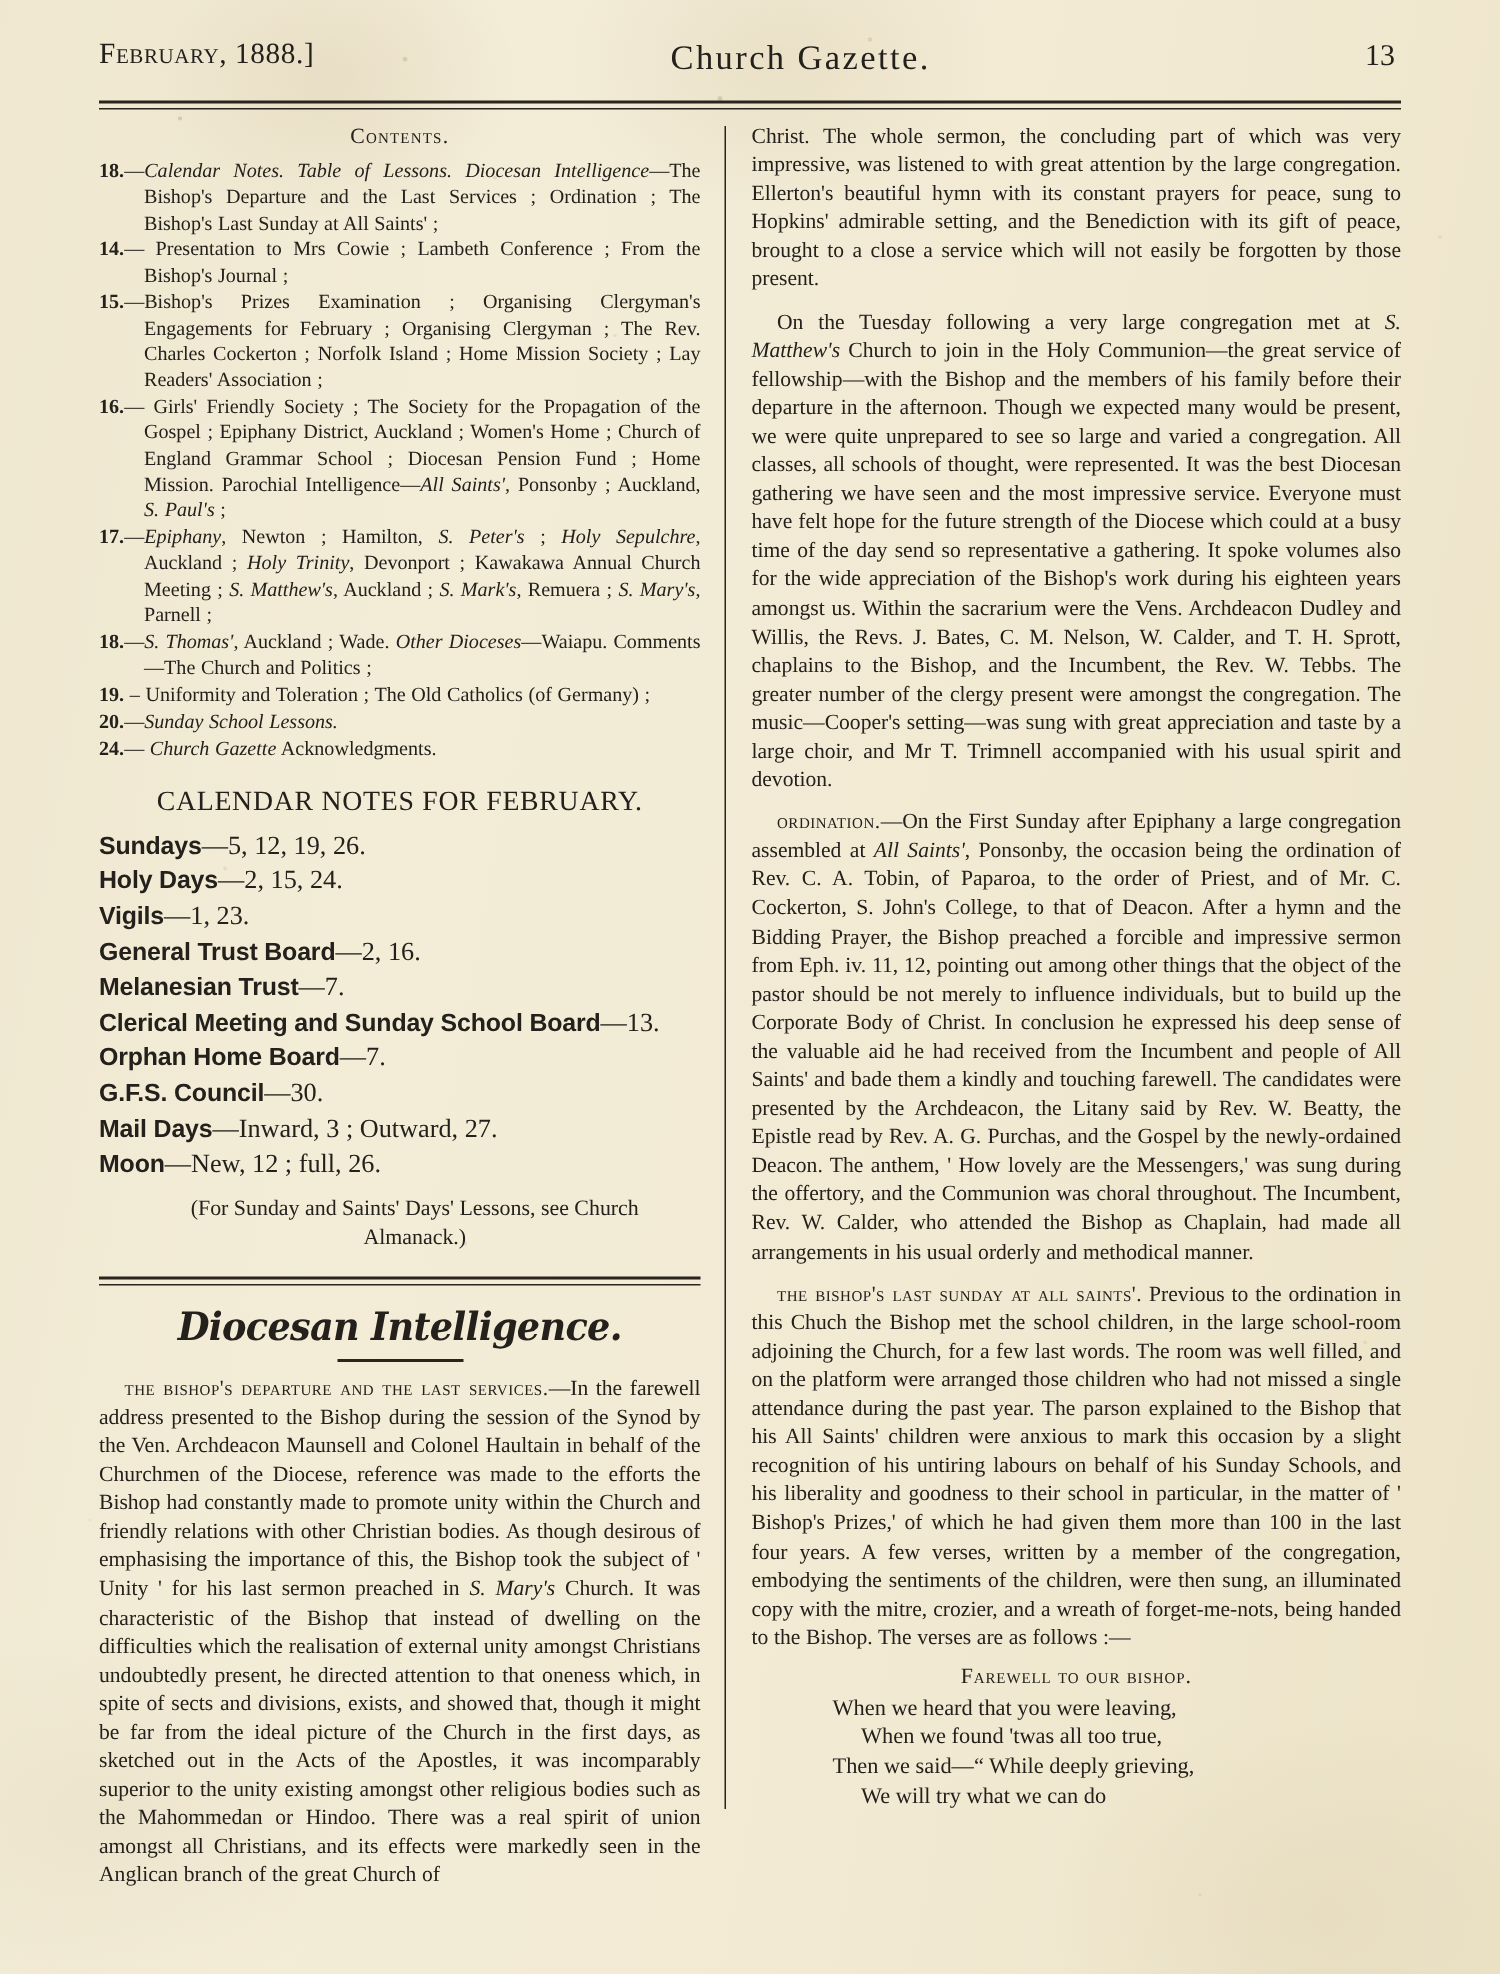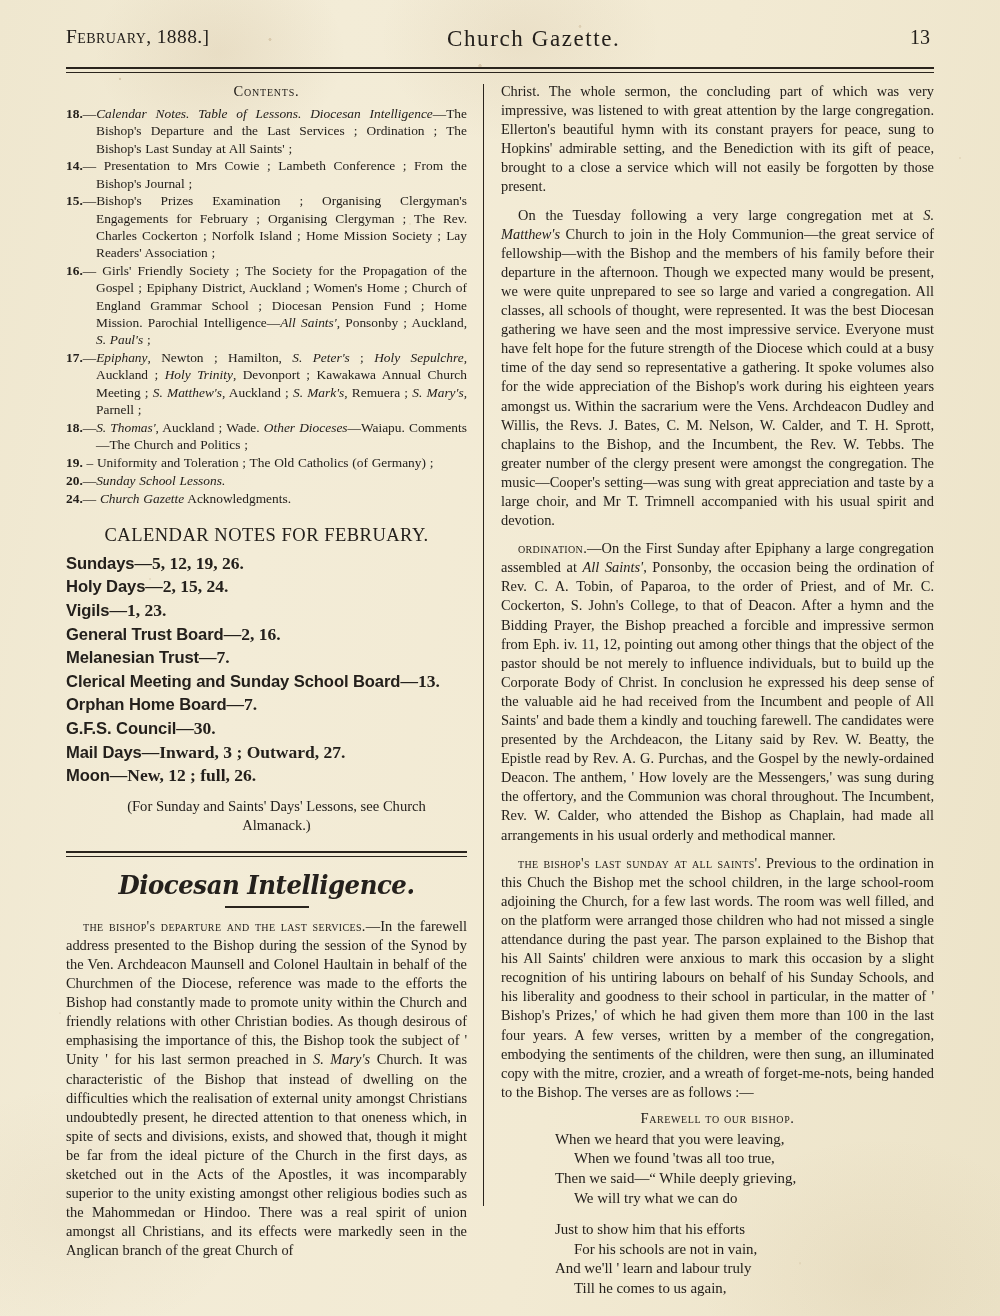--- a/index.html
+++ b/index.html
@@ -151,21 +151,21 @@
   .cal-line {
     font-family: "Liberation Sans", "DejaVu Sans", sans-serif;
     font-weight: bold;
     font-size: 16.6px;
     line-height: 23.6px;
     letter-spacing: -0.1px;
     white-space: nowrap;
   }
   .cal-line .val {
     font-family: "Liberation Serif", "DejaVu Serif", serif;
-    font-weight: bold;
+    font-weight: normal;
     font-size: 17.5px;
     letter-spacing: 0;
   }
   .cal-note {
     font-size: 14.6px;
     line-height: 19px;
     text-align: center;
     margin: 9px 14px 0 34px;
   }
   .cal-note .l2 { display: block; }
@@ -313,23 +313,17 @@
           <span class="sc">The Bishop's last Sunday at All Saints'.</span><span> Previous to the ordination in this Chuch the Bishop met the school children, in the large school-room adjoining the Church, for a few last words. The room was well filled, and on the platform were arranged those children who had not missed a single attendance during the past year. The parson explained to the Bishop that his All Saints' children were anxious to mark this occasion by a slight recognition of his untiring labours on behalf of his Sunday Schools, and his liberality and goodness to their school in particular, in the matter of ' Bishop's Prizes,' of which he had given them more than 100 in the last four years. A few verses, written by a member of the congregation, embodying the sentiments of the children, were then sung, an illuminated copy with the mitre, crozier, and a wreath of forget-me-nots, being handed to the Bishop. The verses are as follows :—</span>
         </p>
 
         <div class="verse-title">Farewell to Our Bishop.</div>
         <div class="stanza" id="stanza-1">
             <div class="vline">When we heard that you were leaving,</div>
             <div class="vline in">When we found 'twas all too true,</div>
             <div class="vline">Then we said—“ While deeply grieving,</div>
             <div class="vline in">We will try what we can do</div>
           </div>
-        <div class="stanza second" id="stanza-2">
-            <div class="vline">Just to show him that his efforts</div>
-            <div class="vline in">For his schools are not in vain,</div>
-            <div class="vline">And we'll ' learn and labour truly</div>
-            <div class="vline in">Till he comes to us again,</div>
-          </div>
 
       </div>
     </div>
   </div>
 </div>
 
 </body></html>

